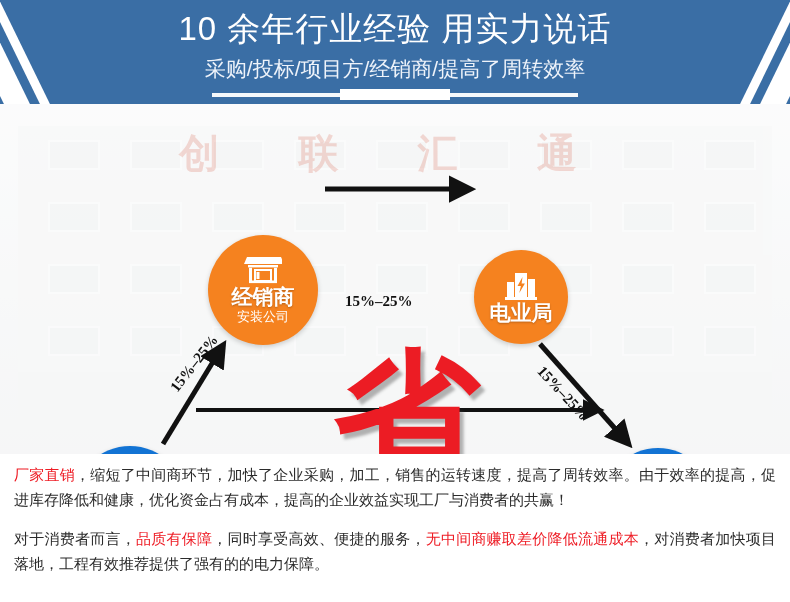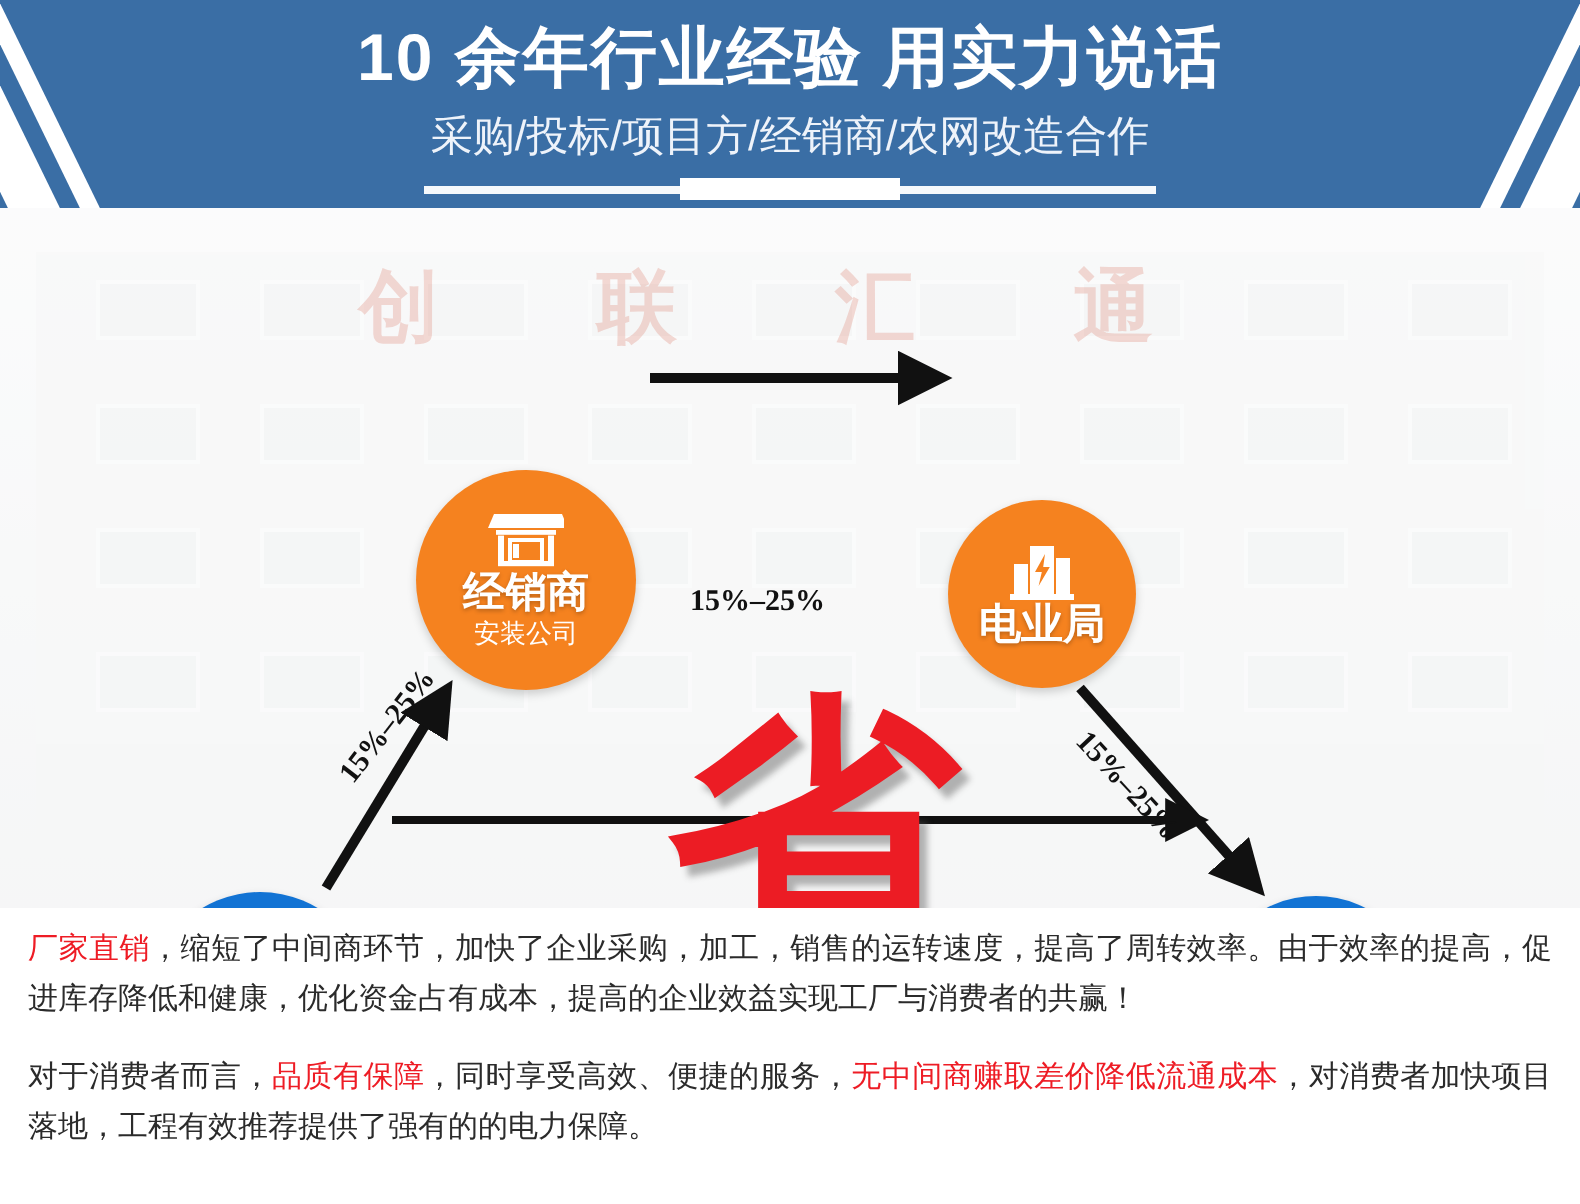--- a/index.html
+++ b/index.html
@@ -26,21 +26,21 @@
   .rc1 { right:-70px; top:-26px; width:48px; height:170px;
          transform:skewX(-26deg); }
   .rc2 { right:-18px; top:-26px; width:26px; height:170px;
          transform:skewX(-26deg); }
   .rc3 { right:18px;  top:-26px; width:10px; height:170px;
          transform:skewX(-26deg); }
 
   .hdr-title {
     position:absolute; left:0; top:8px; width:790px;
     text-align:center; color:#ffffff;
-    font-size:33px; font-weight:bold; letter-spacing:1px;
+    font-size:33px; font-weight:normal; letter-spacing:1px;
     line-height:42px; white-space:nowrap;
   }
   .hdr-sub {
     position:absolute; left:0; top:56px; width:790px;
     text-align:center; color:#eef3fa;
     font-size:21px; line-height:26px; white-space:nowrap;
   }
   .hdr-rule {
     position:absolute; left:50%; top:93px;
     transform:translateX(-50%);
@@ -143,21 +143,21 @@
 
 <div class="header">
   <div class="hdr-chev lc1"></div>
   <div class="hdr-chev lc2"></div>
   <div class="hdr-chev lc3"></div>
   <div class="hdr-chev rc1"></div>
   <div class="hdr-chev rc2"></div>
   <div class="hdr-chev rc3"></div>
 
   <div class="hdr-title">10 余年行业经验 用实力说话</div>
-  <div class="hdr-sub">采购/投标/项目方/经销商/农网改造合作</div>
+  <div class="hdr-sub">采购/投标/项目方/经销商/提高了周转效率</div>
   <div class="hdr-rule"></div>
   <div class="hdr-rule-mid"></div>
 </div>
 
 <div class="stage">
 
   <div class="bg-sky"></div>
   <div class="bg-bld">
     <div class="bg-row" style="top:14px">
       <div class="bg-win" style="left:30px"></div>

